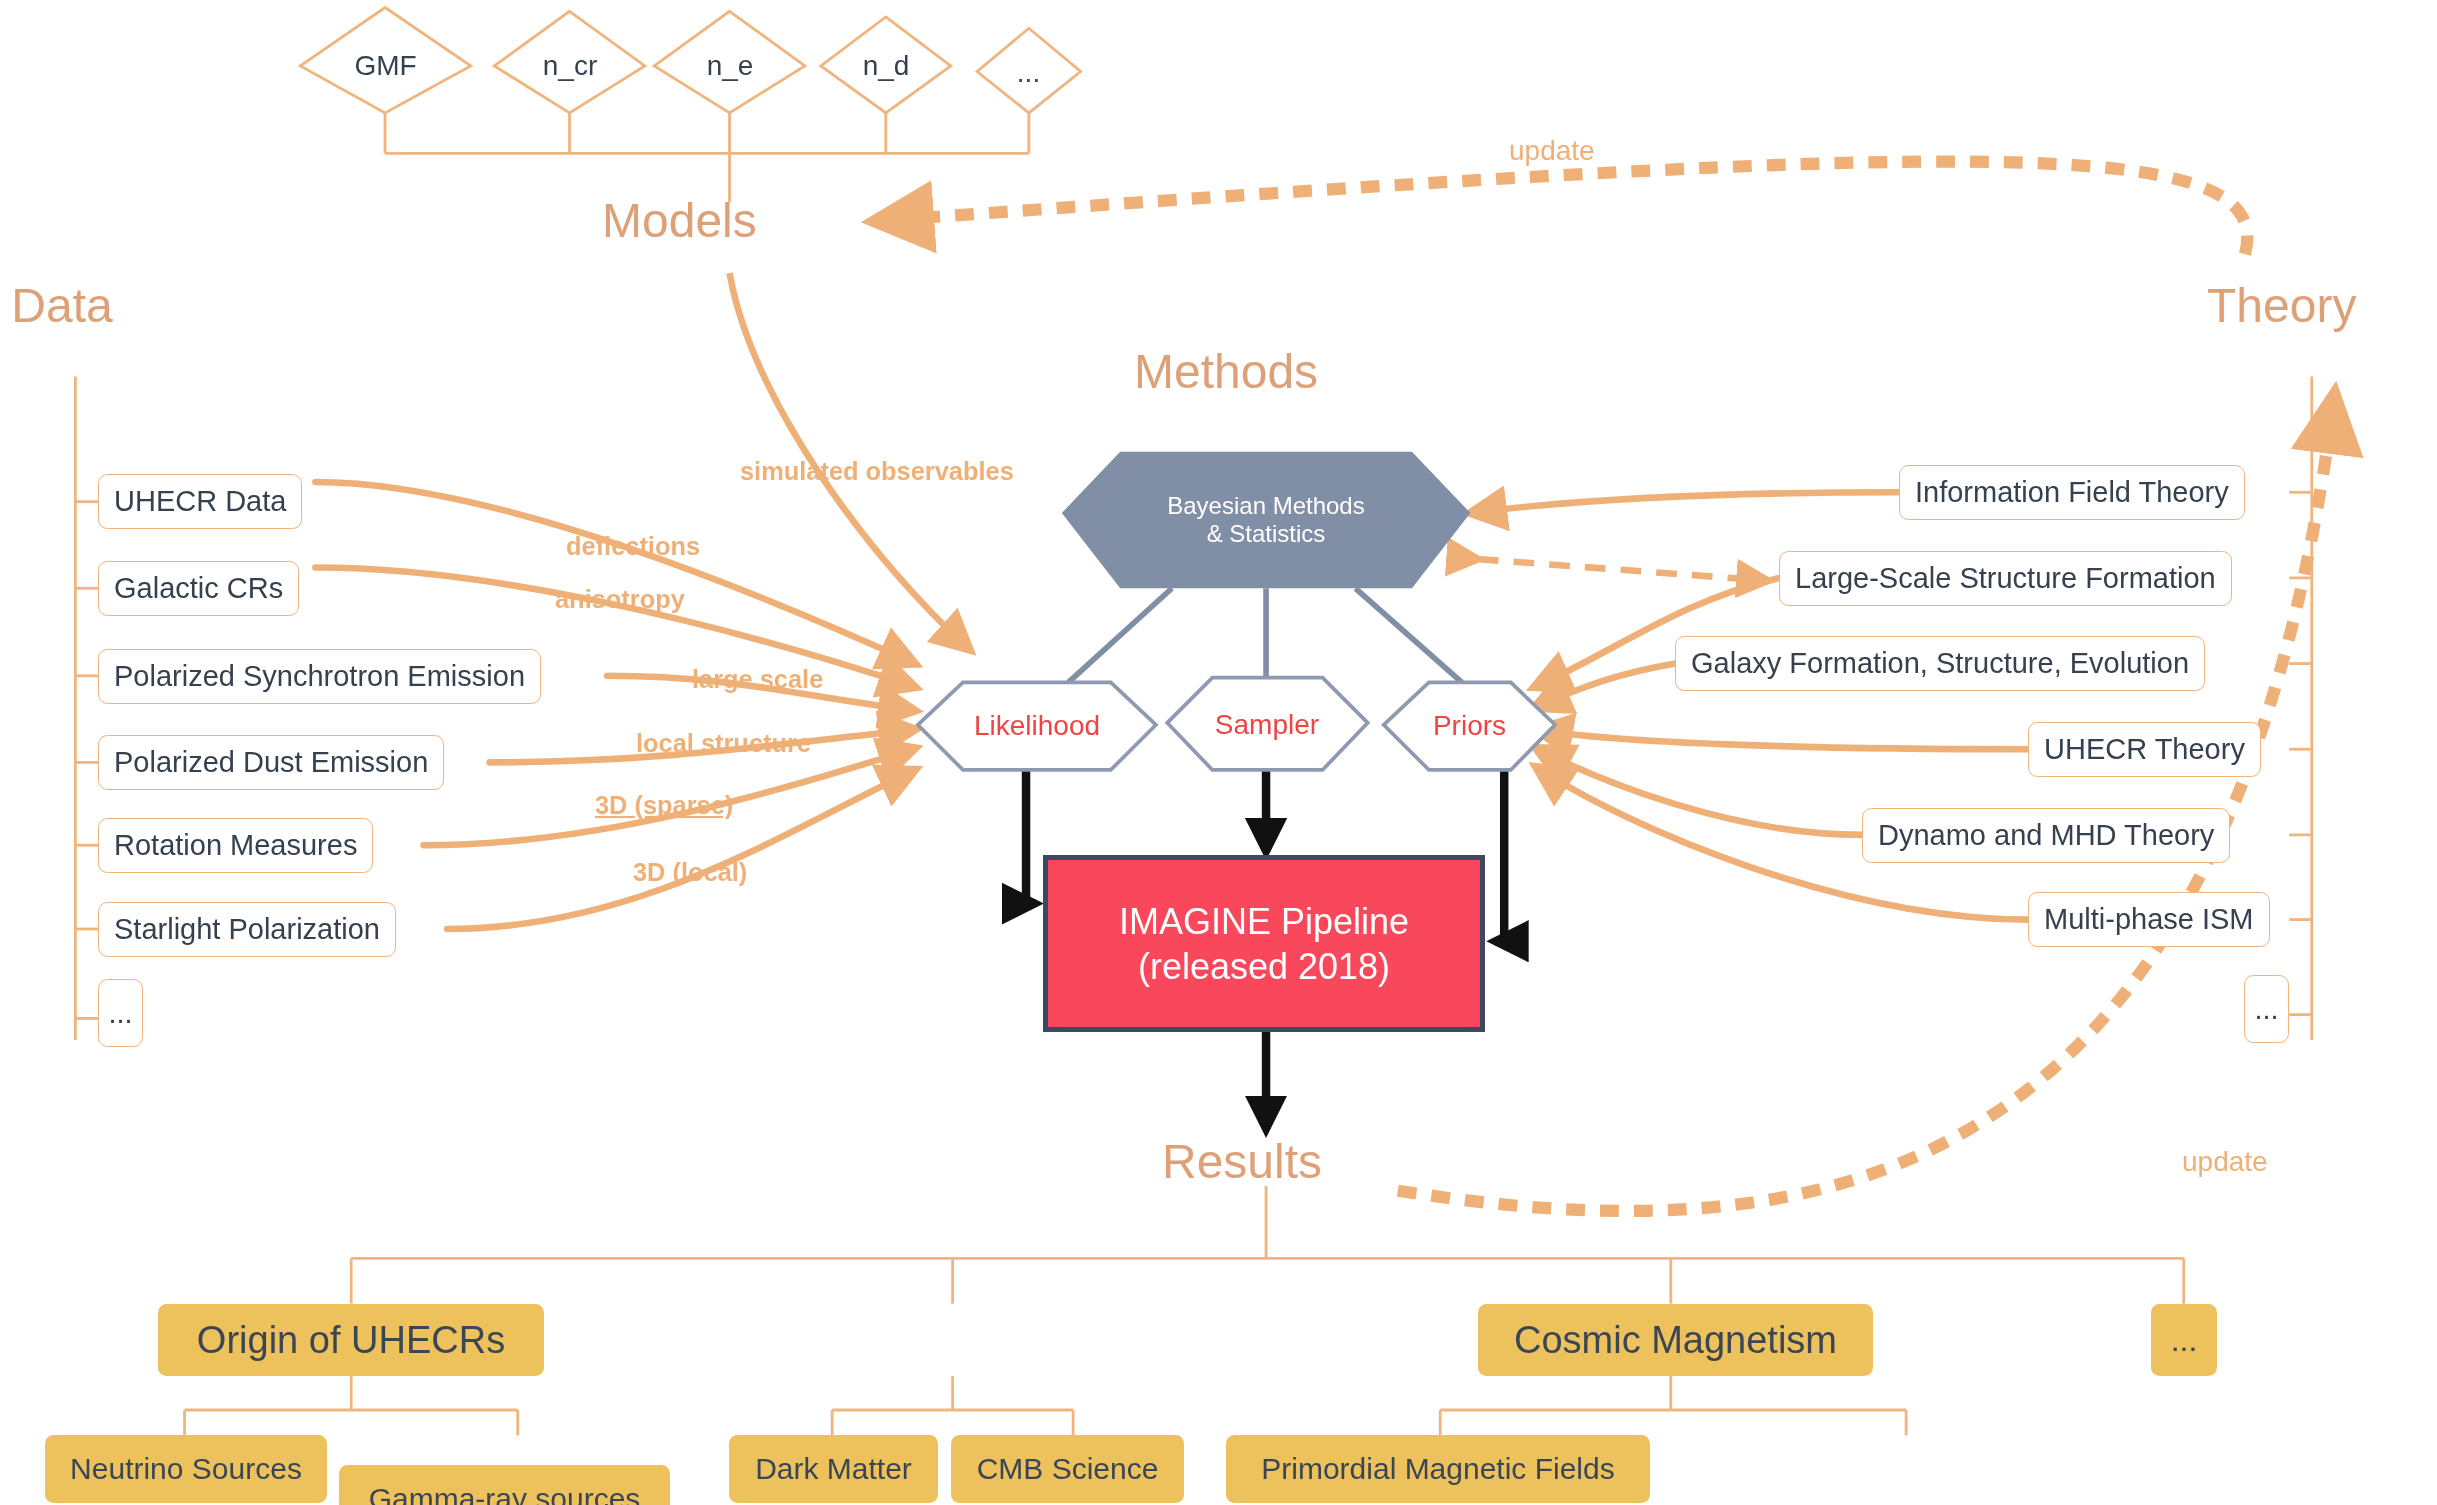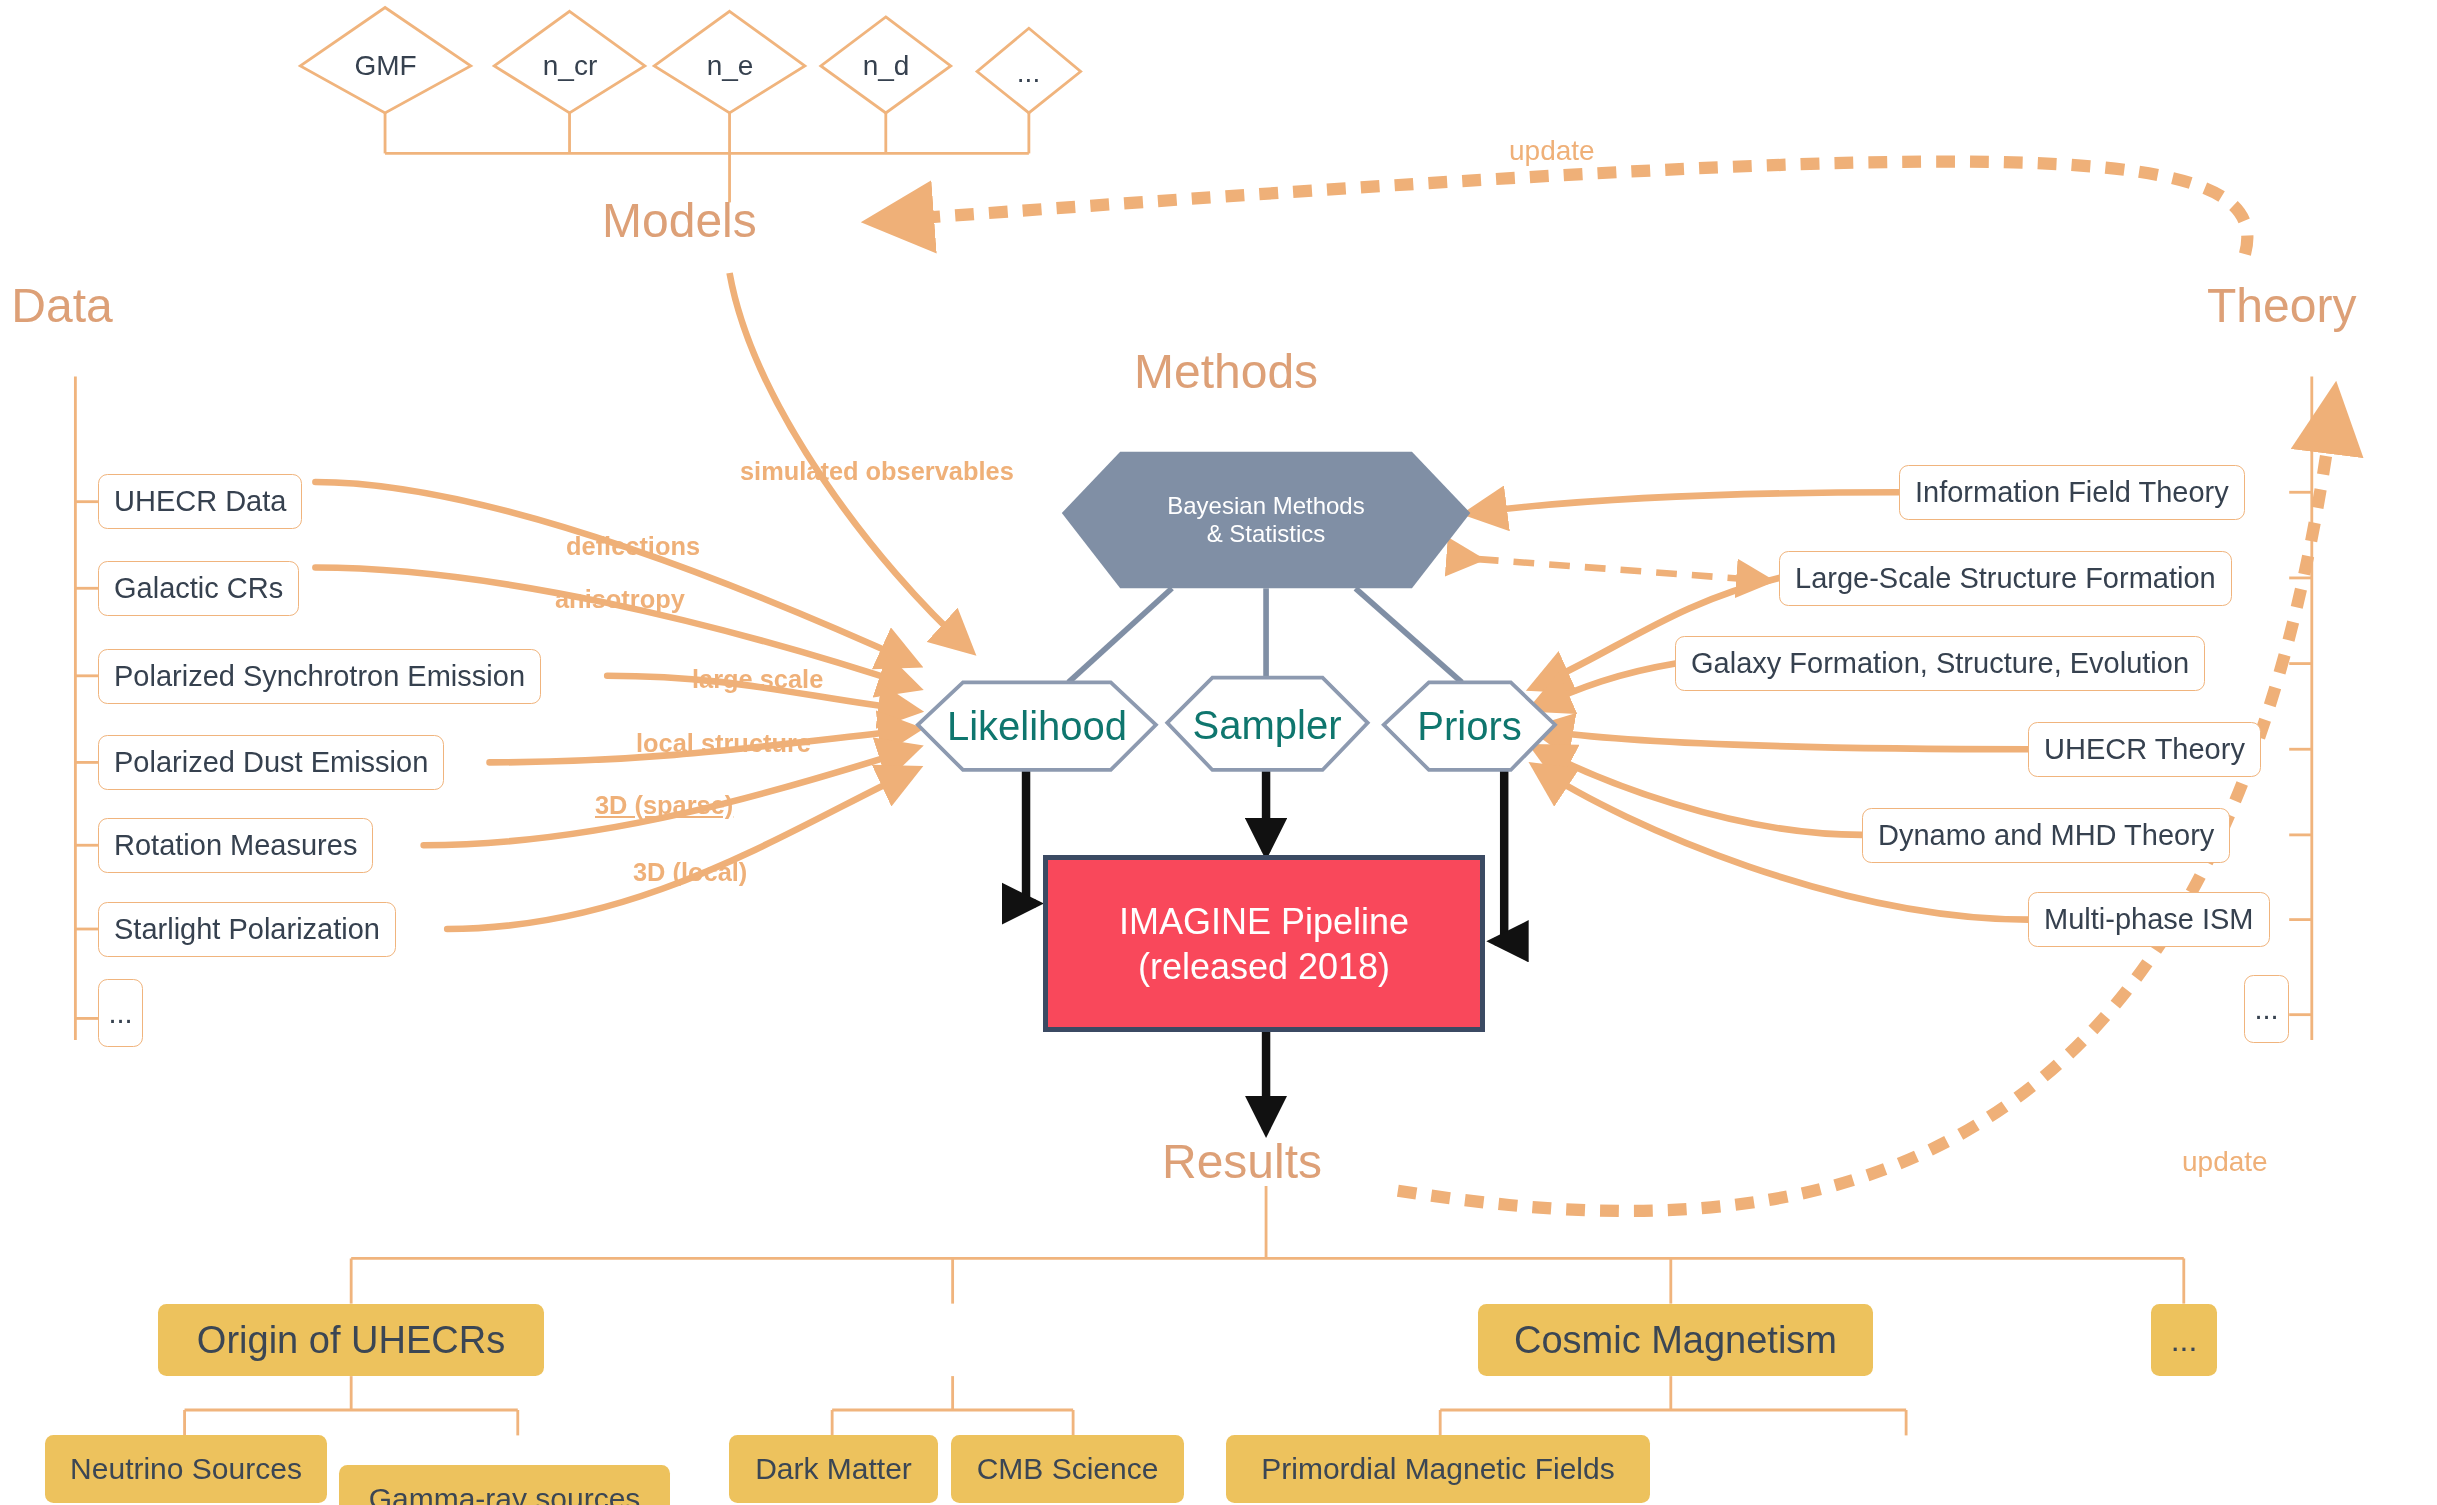--- a/index.html
+++ b/index.html
@@ -16,21 +16,21 @@
   .leafbox.ell{font-size:29px;padding:0 9.4px;}
 
   
   .secttitle{position:absolute;color:#dda077;font-size:48px;white-space:nowrap;}
 
   
   .edgelabel{position:absolute;color:#efb078;font-size:25.4px;white-space:nowrap;font-weight:600;}
   .updatelabel{position:absolute;color:#efb078;font-size:28px;white-space:nowrap;}
   .hextext{position:absolute;display:flex;align-items:center;justify-content:center;
            text-align:center;line-height:1.15;}
-  .hextext.small{color:#0f766e;font-size:40px;}
+  .hextext.small{color:#ef4444;font-size:28px;}
   .hextext.big{color:#ffffff;font-size:24px;}
 
   
   .pipeline{
     position:absolute;background:#f9485b;border:5.6px solid #3b4a63;
     color:#ffffff;font-size:36px;text-align:center;line-height:1.25;
     display:flex;align-items:center;justify-content:center;box-sizing:border-box;
   }
 
   

